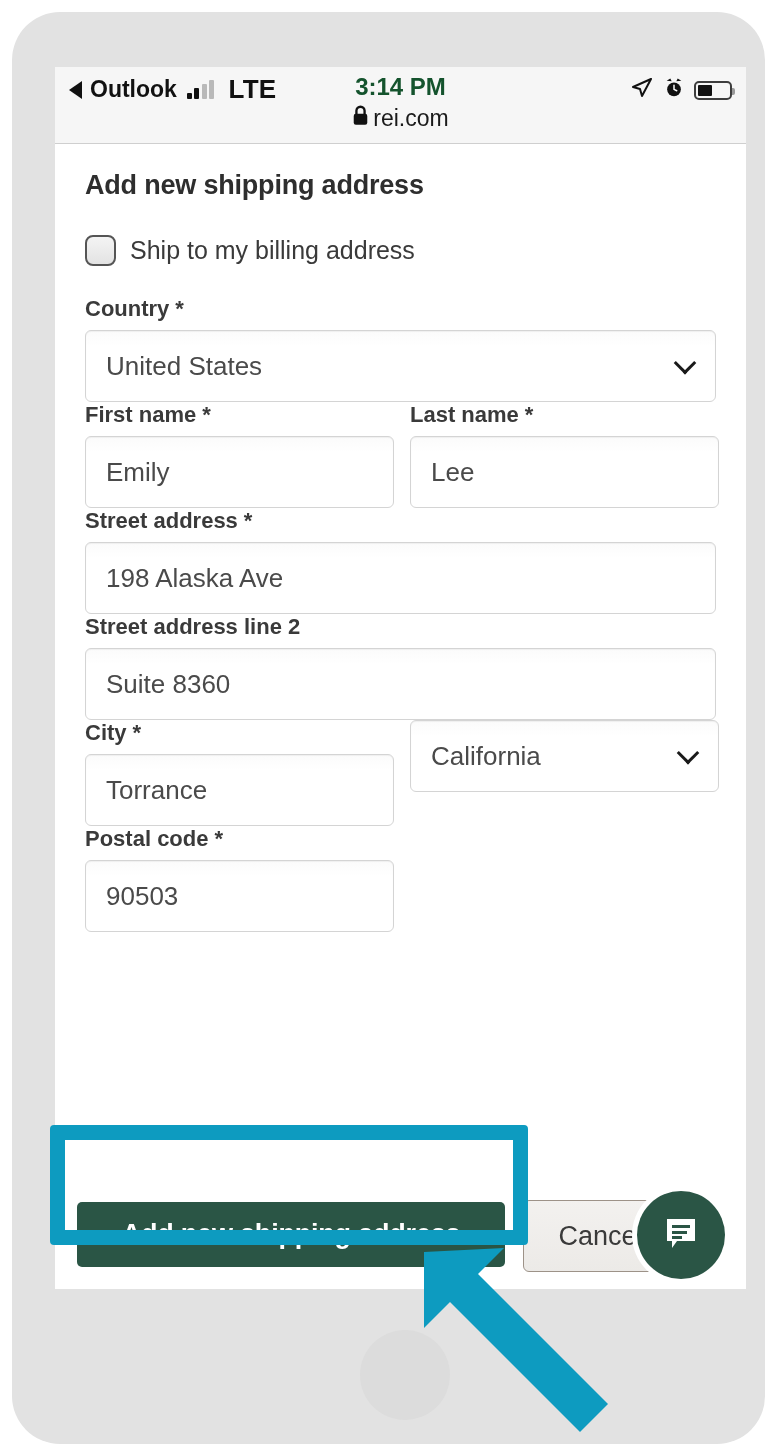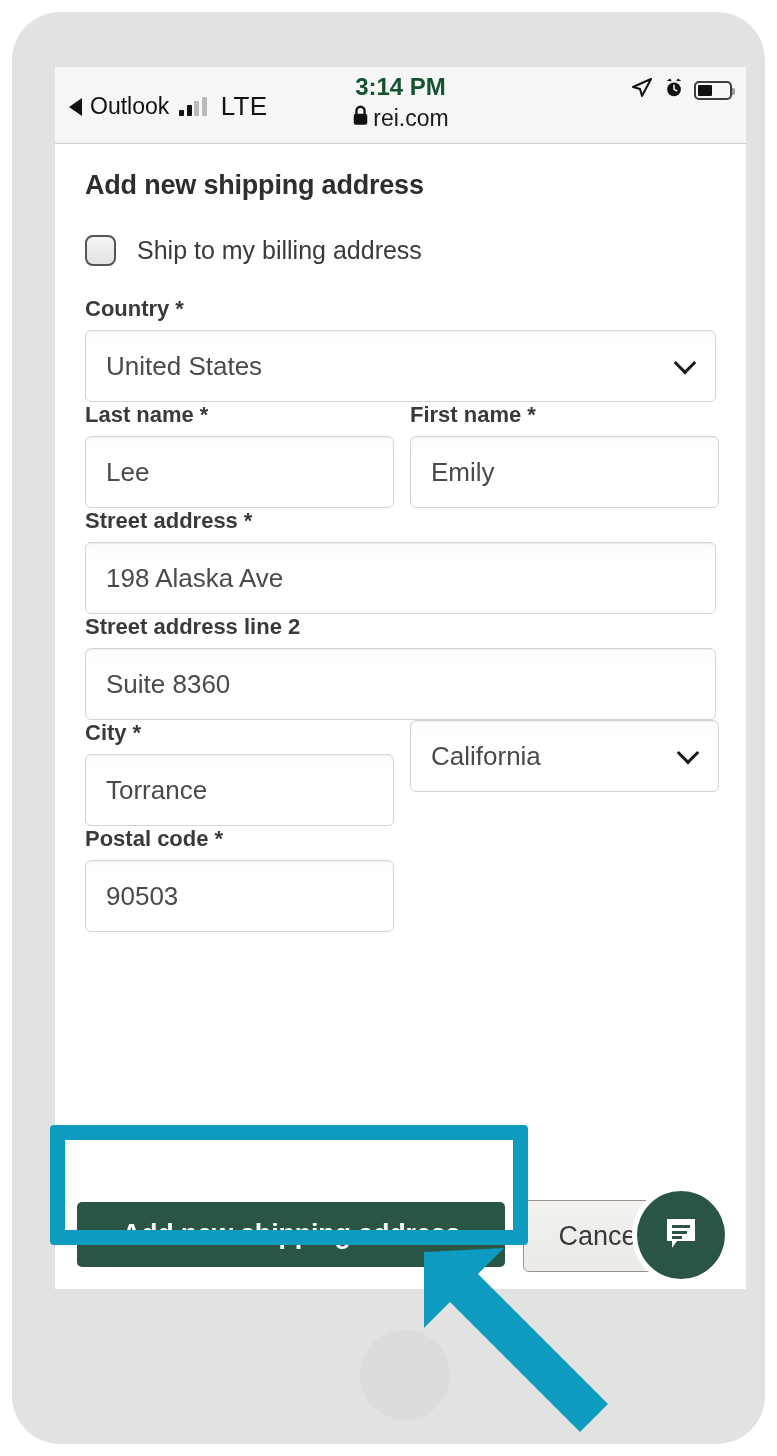--- a/index.html
+++ b/index.html
@@ -37,23 +37,23 @@
   }
 
   
   #status-bar {
     position: relative;
     height: 77px;
     background: #f6f6f6;
     border-bottom: 1px solid #cfcfcf;
   }
   .sb-left {
-    position: absolute; left: 14px; top: 24px;
+    position: absolute; left: 14px; top: 7px;
     display: flex; align-items: center; gap: 6px;
-    font-size: 23px; color: #111; font-weight: 400;
+    font-size: 23px; color: #111; font-weight: 700;
   }
   .back-caret {
     width: 0; height: 0;
     border-top: 9px solid transparent;
     border-bottom: 9px solid transparent;
     border-right: 13px solid #111;
     margin-right: 2px;
   }
   .signal-bars { display: flex; align-items: flex-end; gap: 2.5px; height: 18px; margin: 0 4px 0 4px; }
   .signal-bars i { display: block; width: 5px; border-radius: 1px; background: #111; }
@@ -94,21 +94,21 @@
   
   #form-body { padding: 26px 30px 0 30px; position: relative; }
 
   #page-title {
     font-size: 27px; font-weight: 700; color: #2e2e2e;
     letter-spacing: -.2px;
     margin-bottom: 34px;
   }
 
   .checkbox-row {
-    display: flex; align-items: center; gap: 21px;
+    display: flex; align-items: center; gap: 14px;
     margin-bottom: 30px;
   }
   .checkbox-box {
     width: 31px; height: 31px;
     border: 2.5px solid #555; border-radius: 8px;
     background: linear-gradient(#f4f4f4, #e3e3e3);
     flex: 0 0 auto;
   }
   .checkbox-label { font-size: 25px; color: #3a3a3a; }
 
@@ -271,32 +271,32 @@
         </div>
         <div class="control select">
           <span>United States</span>
           <span class="chevron"></span>
         </div>
       </div>
 
       <div class="row2 field-block">
         <div class="col">
           <div class="field-label">
+            <span>First name</span><span class="req">*</span>
+          </div>
+          <div class="control">
+            <span>Emily</span>
+          </div>
+        </div>
+        <div class="col">
+          <div class="field-label">
             <span>Last name</span><span class="req">*</span>
           </div>
           <div class="control">
             <span>Lee</span>
-          </div>
-        </div>
-        <div class="col">
-          <div class="field-label">
-            <span>First name</span><span class="req">*</span>
-          </div>
-          <div class="control">
-            <span>Emily</span>
           </div>
         </div>
       </div>
 
       <div class="field-block">
         <div class="field-label">
           <span>Street address</span><span class="req">*</span>
         </div>
         <div class="control">
           <span>198 Alaska Ave</span>

